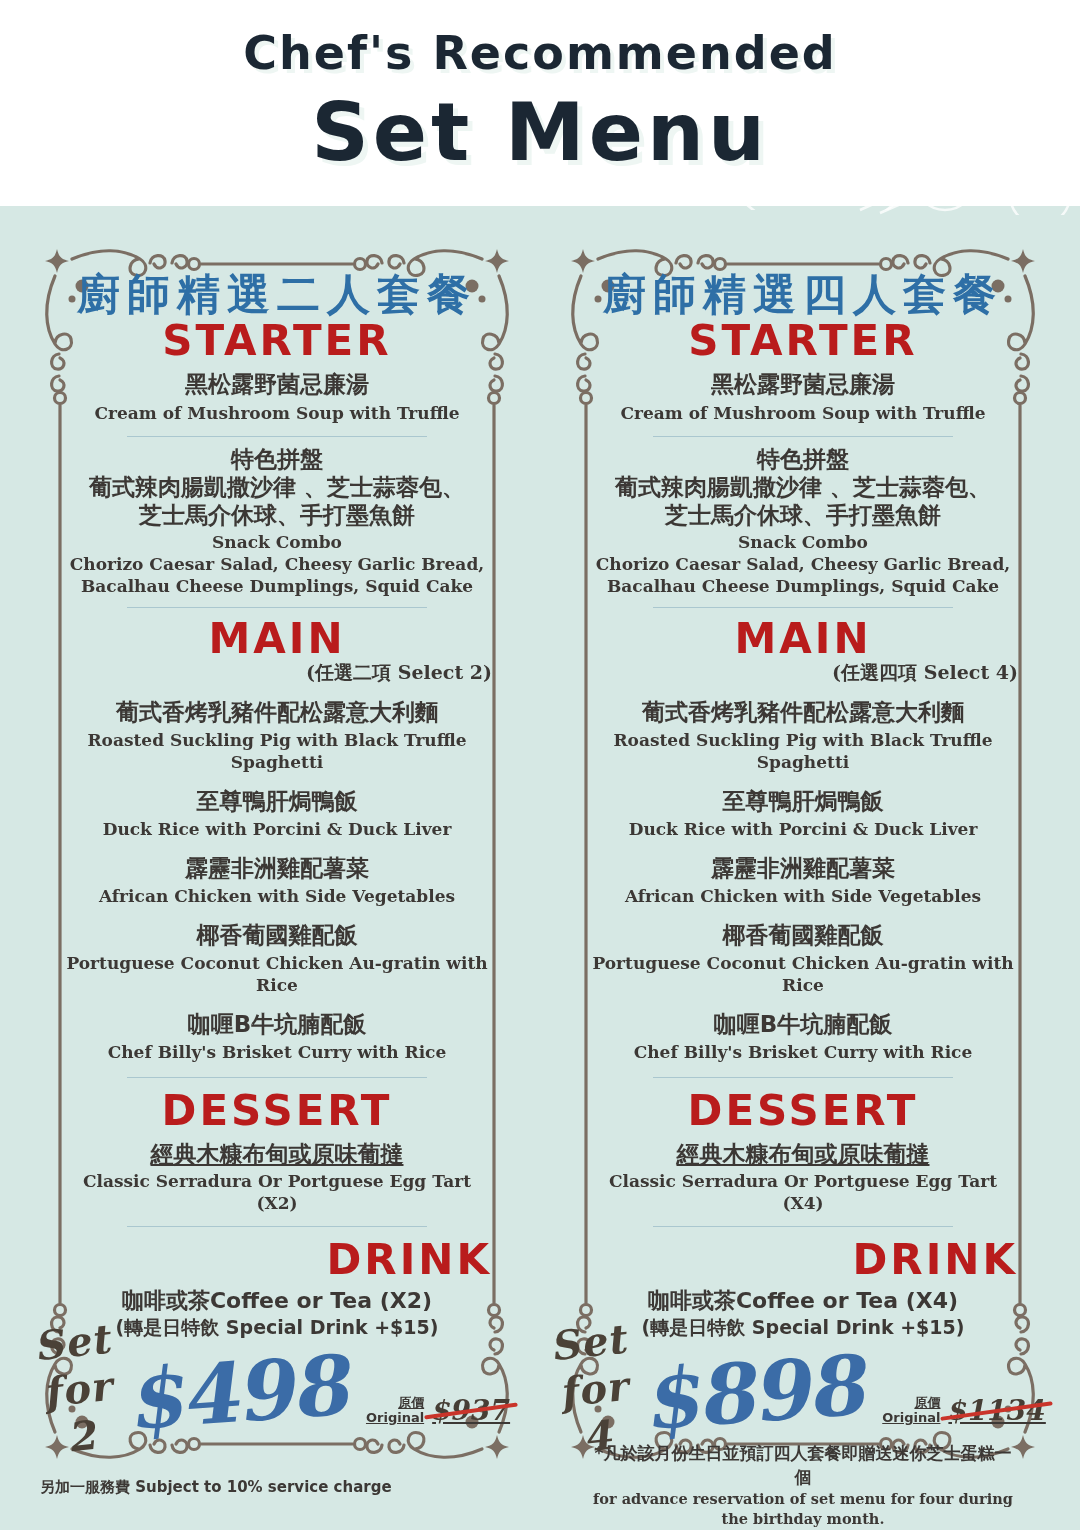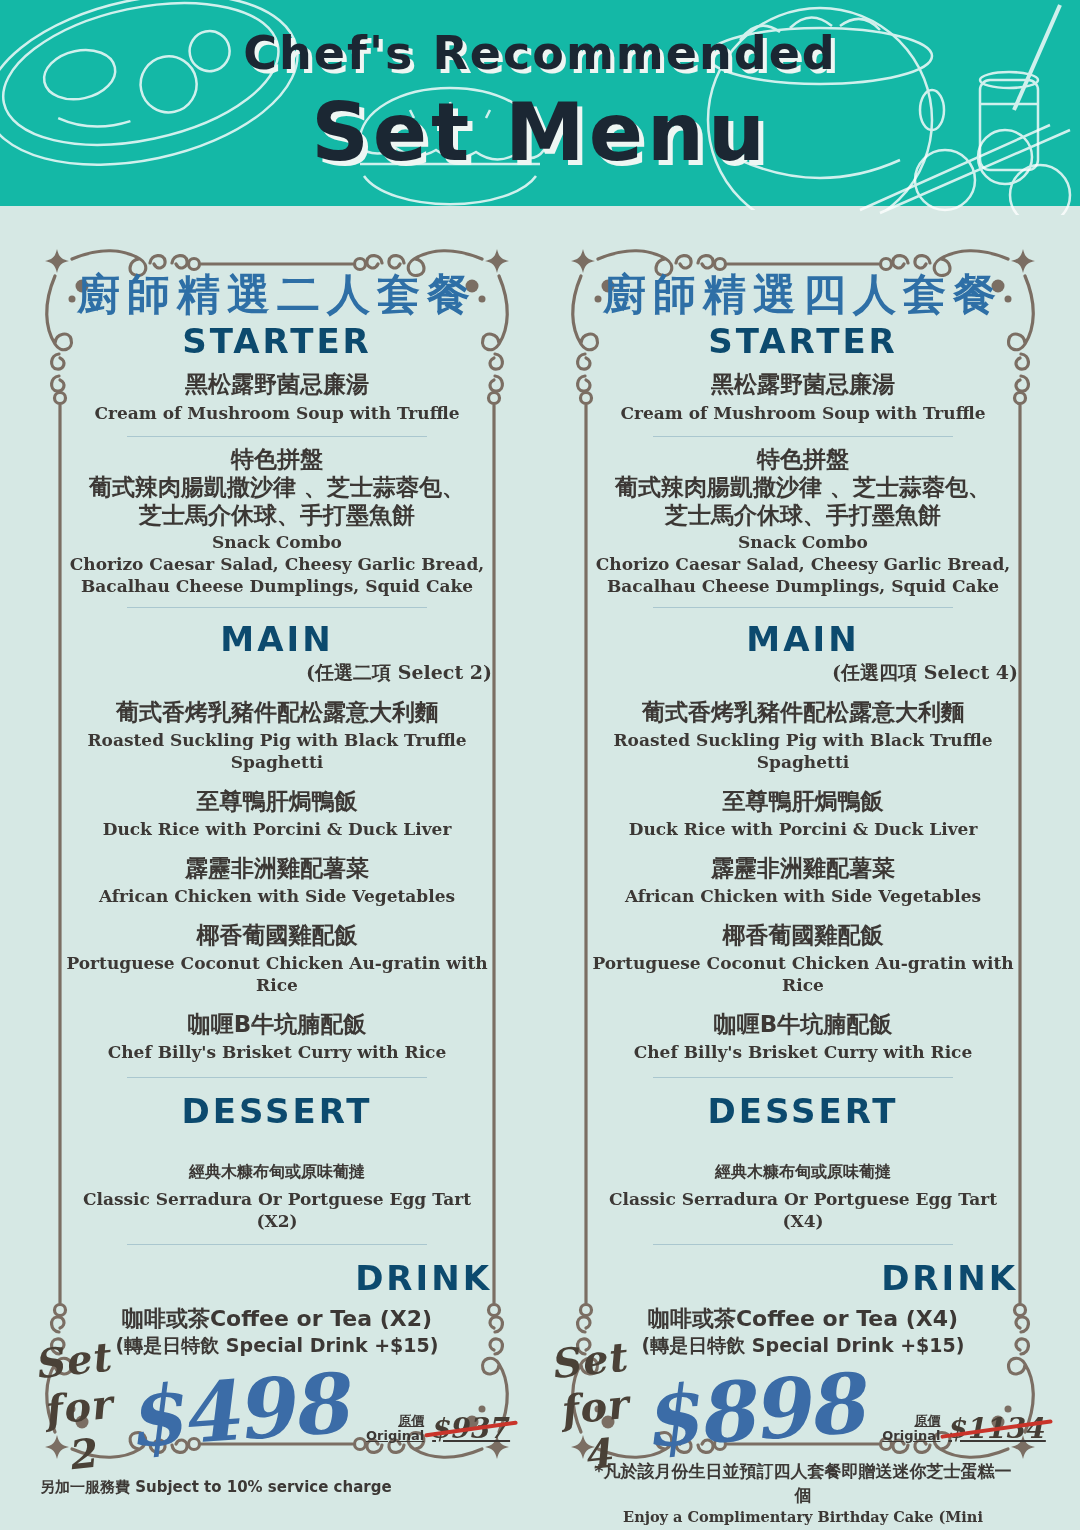--- a/index.html
+++ b/index.html
@@ -3,53 +3,53 @@
 <meta charset="utf-8">
 <style>
   html,body{margin:0;padding:0;}
   body{
     width:1080px;height:1530px;position:relative;overflow:hidden;
     background:#d6e8e4;
     font-family:"DejaVu Sans","Liberation Sans",sans-serif;
     color:#3c3835;
   }
   
-  .header{position:absolute;left:0;top:0;width:1080px;height:206px;background:#14b8a6;}
+  .header{position:absolute;left:0;top:0;width:1080px;height:206px;background:#ffffff;}
   .header .sketch{position:absolute;opacity:.8;}
   .header-title{position:absolute;left:0;width:100%;text-align:center;color:#1b2733;font-weight:800;}
   .header-line1{top:26px;font-size:46px;letter-spacing:2px;text-shadow:4px 4px 0 #eef6f3;}
   .header-line2{top:86px;font-size:80px;letter-spacing:4px;text-shadow:5px 5px 0 #eef6f3;}
   
   .frame{position:absolute;top:248px;width:466px;height:1212px;}
   .frame-left{left:44px;}
   .frame-right{left:570px;}
   .frame-orn{position:absolute;left:0;top:0;}
   .frame-content{position:absolute;left:18px;right:18px;top:0;text-align:center;}
   
   .zh{font-family:"DejaVu Sans","Liberation Sans",sans-serif;font-weight:bold;}
   .en{font-family:"DejaVu Serif","Liberation Serif",serif;font-weight:bold;}
   .col-title{margin-top:26px;font-size:43px;line-height:40px;font-weight:800;color:#2e6fa6;letter-spacing:7px;}
-  .sec-h{font-family:"DejaVu Sans",sans-serif;font-weight:800;color:#0c4a6e;font-size:34px;line-height:38px;letter-spacing:3px;}
+  .sec-h{font-family:"DejaVu Sans",sans-serif;font-weight:800;color:#b91c1c;font-size:42px;line-height:38px;letter-spacing:3px;}
   .h-starter{margin-top:8px;}
   .soup-zh{margin-top:10px;font-size:23px;line-height:28px;}
   .en-md{font-size:17px;line-height:22px;color:#3c3835;}
   .soup-en{margin-top:4px;}
   .divider{width:300px;height:1px;background:#aac7cf;margin:12px auto 0;}
   .div-1{margin-top:12px;}.div-2{margin-top:10px;}.div-3{margin-top:14px;}.div-4{margin-top:12px;}
   .combo-zh{font-size:23px;line-height:28px;}
   .combo-zh-first{margin-top:8px;}
   .combo-en{font-size:17px;line-height:22px;}
   .combo-en-first{margin-top:2px;}
   .h-main{margin-top:12px;}
   .main-sub{margin-top:2px;font-size:19px;line-height:24px;text-align:right;}
   .dish{margin-top:14px;}
   .dish-zh{font-size:23px;line-height:29px;}
   .dish-en{margin-top:2px;font-size:17px;line-height:22px;}
   .h-dessert{margin-top:14px;}
-  .dessert-zh{margin-top:28px;font-size:16px;line-height:28px;}
+  .dessert-zh{margin-top:10px;font-size:23px;line-height:28px;text-decoration:underline;}
   .dessert-en{margin-top:2px;}
   .h-drink{margin-top:14px;text-align:right;}
   .drink1{margin-top:8px;font-size:22px;line-height:28px;}
   .drink2{font-size:19px;line-height:24px;}
   
   .price-row{display:flex;justify-content:center;align-items:center;gap:14px;margin-top:10px;height:86px;}
   .set-label{font-family:"DejaVu Serif",serif;font-style:italic;font-weight:bold;font-size:40px;color:#4a4137;transform:rotate(-6deg);margin-top:-8px;letter-spacing:1px;}
   .big-price{font-family:"DejaVu Serif",serif;font-style:italic;font-weight:bold;font-size:82px;color:#3b6ca7;transform:rotate(-4deg);letter-spacing:-2px;}
   .orig-block{display:flex;align-items:center;gap:6px;margin-top:36px;text-decoration:underline;}
   .orig-labels{text-align:right;font-size:13px;font-weight:bold;line-height:15px;color:#3c3835;}
@@ -271,19 +271,18 @@
         <div class="orig-labels">
           <div>原價</div>
           <div>Original</div>
         </div>
         <div class="orig-price">$1134</div>
       </div>
     </div>
 
     <div class="note">
       <div class="zh note-zh">*凡於該月份生日並預訂四人套餐即贈送迷你芝士蛋糕一個</div>
-      <div class="en note-en">Enjoy a Complimentary Birthday Cake (Mini Cheesecake)</div>
       <div class="en note-en">for advance reservation of set menu for four during the birthday month.</div>
     </div>
   </div>
 </div>
 
 <div class="footer-note zh">另加一服務費 Subject to 10% service charge</div>
 
 </body></html>

